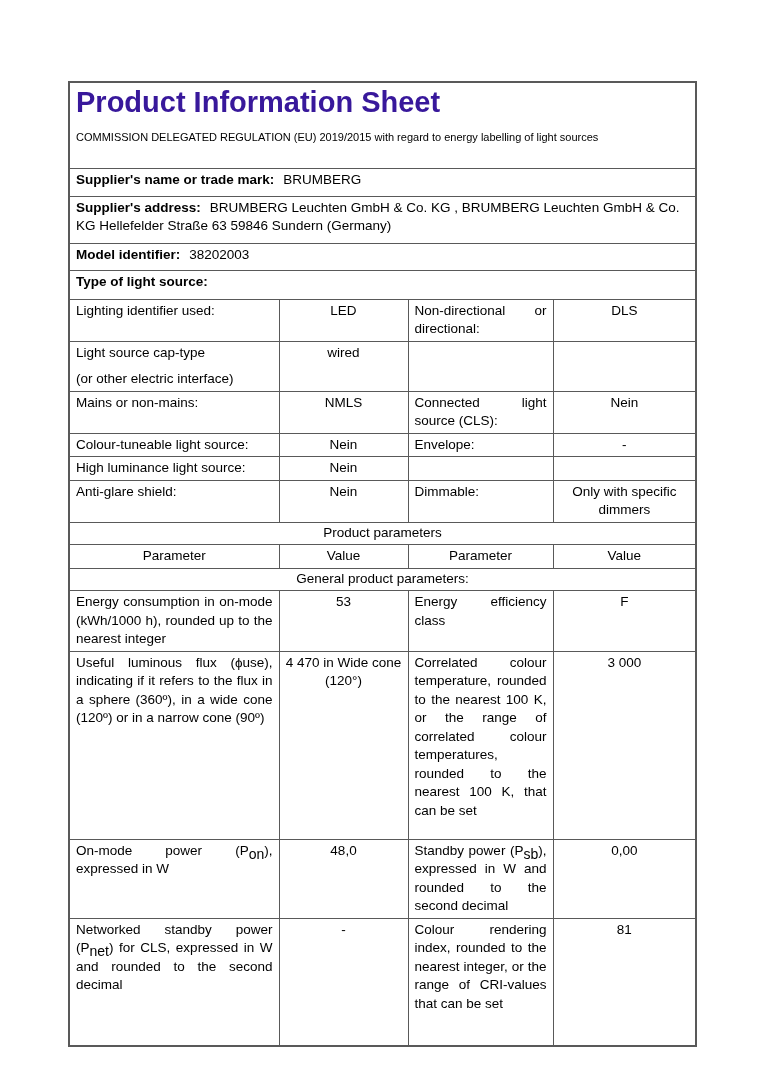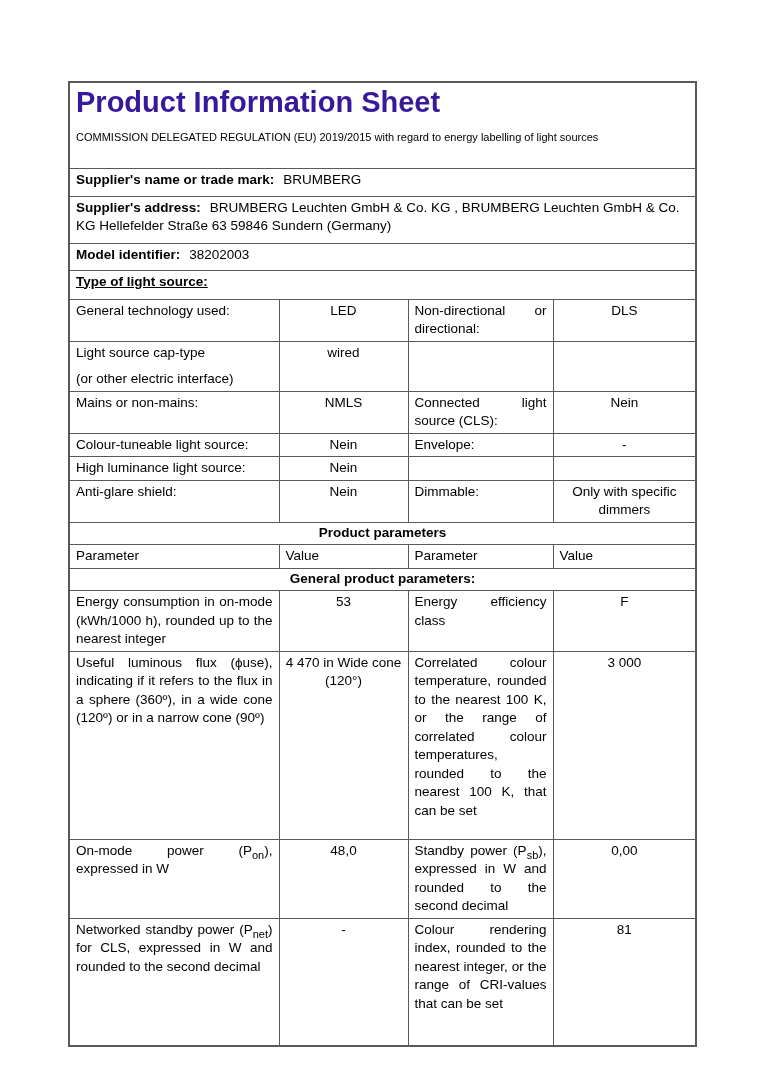--- a/index.html
+++ b/index.html
@@ -37,38 +37,38 @@
     line-height: 34px;
     font-weight: bold;
     color: #38189B;
   }
   .subtitle { font-size: 11px; line-height: 19px; }
   .b { font-weight: bold; }
   .lv td { padding-top: 4px; }
   .lv .val { margin-left: 9px; }
   .v { text-align: center; }
   .jp { text-align: justify; }
-  .hdrc { text-align: center; font-weight: bold; padding-top: 1px !important; }
+  .hdrc { text-align: center; font-weight: normal; padding-top: 1px !important; }
   .colhdr td { padding-top: 1px; }
   .gap { display: block; margin-top: 8px; }
-  sub { font-size: 11px; line-height: 0; }
+  sub { font-size: 14px; line-height: 0; }
   
   .rt  { height: 86px; }
   .r2  { height: 28px; }
   .r3  { height: 47px; }
   .r4  { height: 27px; }
-  .r5  { height: 29px; text-decoration: underline; }
+  .r5  { height: 29px; }
   .r6  { height: 35px; }
   .r7  { height: 48px; }
   .r8  { height: 42px; }
   .r9  { height: 20px; }
   .r10 { height: 20px; }
   .r11 { height: 40px; padding-left: 20px; }
   .r12 { height: 20px; }
-  .r13 { height: 20px; }
+  .r13 { height: 20px; text-align: center; }
   .r14 { height: 19px; }
   .r15 { height: 59px; }
   .r16 { height: 188px; }
   .r17 { height: 74px; }
   .r18 { height: 128px; }
   .footer {
     position: absolute;
     left: 68px;
     top: 1047px;
     width: 630px;
@@ -109,21 +109,21 @@
 
     <tr class="r4 lv">
       <td colspan="4"><span class="b">Model identifier:</span><span class="val">38202003</span></td>
     </tr>
 
     <tr class="r5 lv">
       <td colspan="4" class="b">Type of light source:</td>
     </tr>
 
     <tr class="r6">
-      <td class="jp">General technology used:</td>
+      <td class="jp">Lighting identifier used:</td>
       <td class="v">LED</td>
       <td class="jp">Non-directional or directional:</td>
       <td class="v">DLS</td>
     </tr>
     <tr class="r7">
       <td><span>Light source cap-type</span><span class="gap">(or other electric interface)</span></td>
       <td class="v">wired</td>
       <td class="jp"></td>
       <td class="v"></td>
     </tr>

